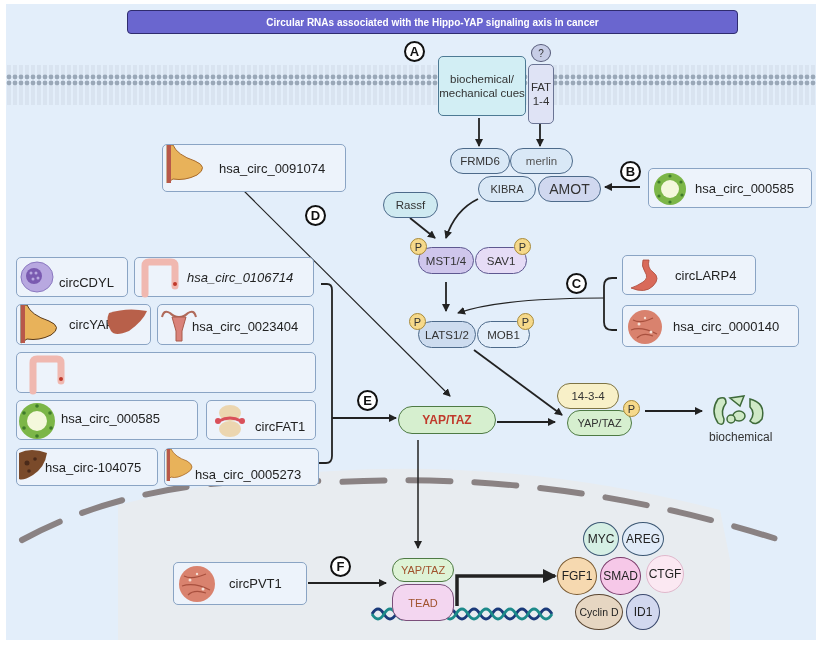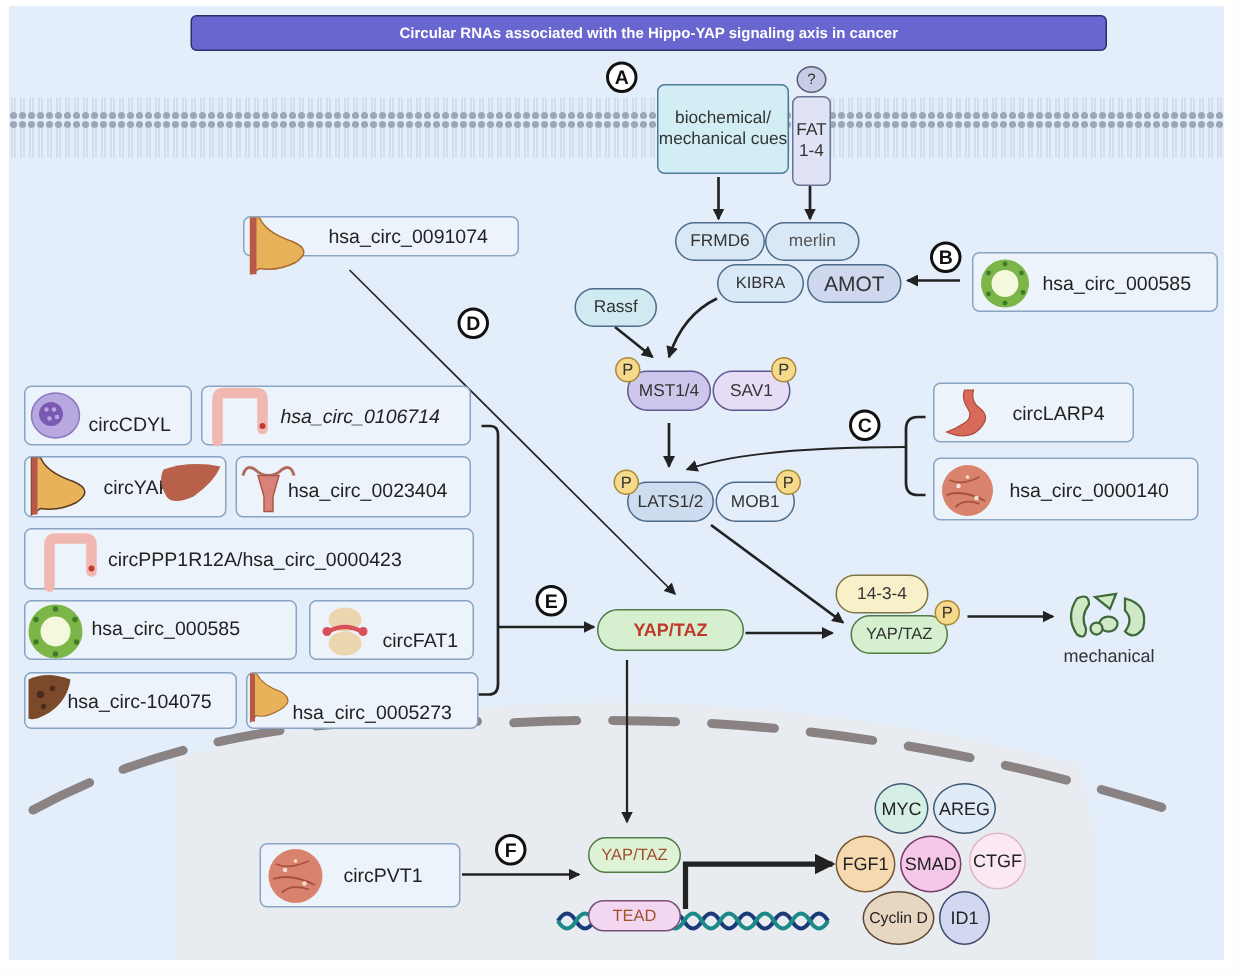--- a/index.html
+++ b/index.html
@@ -117,24 +117,24 @@
 <div class="pill" style="left:418px;top:321px;width:58px;height:27px;background:#cddcef;">LATS1/2</div>
 <div class="pill" style="left:477px;top:321px;width:53px;height:27px;background:#e3eefa;">MOB1</div>
 <div class="pbadge" style="left:409px;top:313px;">P</div>
 <div class="pbadge" style="left:517px;top:313px;">P</div>
 
 <div class="pill" style="left:398px;top:406px;width:98px;height:28px;background:#d6efcf;border-color:#4e7a44;color:#c0392b;font-weight:bold;font-size:12px;">YAP/TAZ</div>
 
 <div class="pill" style="left:557px;top:383px;width:62px;height:26px;background:#f8f0c8;border-color:#7e7444;">14-3-4</div>
 <div class="pill" style="left:567px;top:410px;width:65px;height:26px;background:#d6efcf;border-color:#4e7a44;font-size:11px;">YAP/TAZ</div>
 <div class="pbadge" style="left:623px;top:400px;">P</div>
-<div class="deg-label" style="left:709px;top:430px;">mechanical</div>
+<div class="deg-label" style="left:709px;top:430px;">biochemical</div>
 
 <div class="pill" style="left:392px;top:558px;width:62px;height:24px;background:#def3d6;border-color:#4e7a44;color:#a0522d;font-size:11px;">YAP/TAZ</div>
-<div class="pill" style="left:392px;top:584px;width:62px;height:21px;background:#f3d6f0;border-color:#7a4e7a;color:#a0522d;font-size:11px;margin-top:16px;">TEAD</div>
+<div class="pill" style="left:392px;top:584px;width:62px;height:37px;background:#f3d6f0;border-color:#7a4e7a;color:#a0522d;font-size:11px;">TEAD</div>
 
 <div class="gene" style="left:583px;top:522px;width:36px;height:34px;background:#d5efe4;">MYC</div>
 <div class="gene" style="left:622px;top:522px;width:42px;height:34px;background:#e0ebf8;">AREG</div>
 <div class="gene" style="left:557px;top:557px;width:40px;height:38px;background:#f6d9b0;border-color:#7a5a30;">FGF1</div>
 <div class="gene" style="left:600px;top:557px;width:41px;height:38px;background:#f6c8e8;border-color:#7a3a6a;">SMAD</div>
 <div class="gene" style="left:646px;top:555px;width:38px;height:38px;background:#fbe8f2;border-color:#e0b8cc;">CTGF</div>
 <div class="gene" style="left:575px;top:594px;width:48px;height:36px;background:#e6d6c2;border-color:#5a4632;font-size:10.5px;">Cyclin D</div>
 <div class="gene" style="left:626px;top:594px;width:34px;height:36px;background:#d2d8ef;border-color:#3c4a6e;">ID1</div>
 
 <div class="card" style="left:648px;top:168px;width:164px;height:40px;">
@@ -175,21 +175,21 @@
         <g fill="#f4e0d6">
           <circle cx="14" cy="16" r="1.5"></circle>
           <circle cx="26" cy="24" r="1.5"></circle>
           <circle cx="20" cy="10" r="1.2"></circle>
         </g>
       </svg>
   </span>
   <span class="lbl" style="margin-left:50px;">hsa_circ_0000140</span>
 </div>
 
-<div class="card" style="left:162px;top:144px;width:184px;height:27px;">
+<div class="card" style="left:162px;top:144px;width:184px;height:48px;">
   <span class="icon" style="left:0px;top:0px;">
     <svg width="48" height="38">
         <path d="M4,0 L10,0 Q14,10 32,16 Q46,22 34,30 Q22,36 10,34 L4,38 Z" fill="#e8b25a" stroke="#a86a2a" stroke-width="1"></path>
         <path d="M4,0 L8,0 L8,38 L4,38 Z" fill="#b8584a"></path>
       </svg>
   </span>
   <span class="lbl" style="margin-left:56px;">hsa_circ_0091074</span>
 </div>
 
 <div class="card" style="left:16px;top:257px;width:112px;height:40px;">
@@ -235,21 +235,20 @@
   </span>
   <span class="lbl" style="margin-left:34px;margin-top:4px;">hsa_circ_0023404</span>
 </div>
 <div class="card" style="left:16px;top:352px;width:300px;height:41px;">
   <span class="icon" style="left:10px;top:2px;">
     <svg width="40" height="40">
         <path d="M6,36 L6,8 Q6,4 10,4 L30,4 Q34,4 34,8 L34,26" fill="none" stroke="#f0b8b0" stroke-width="7" stroke-linecap="round"></path>
         <circle cx="34" cy="24" r="2" fill="#c0392b"></circle>
       </svg>
   </span>
-  <span class="lbl" style="margin-left:55px;">circPPP1R12A/hsa_circ_0000423</span>
 </div>
 <div class="card" style="left:16px;top:400px;width:182px;height:40px;">
   <span class="icon" style="left:0px;top:0px;">
     <svg width="42" height="40">
         <circle cx="20" cy="20" r="18" fill="#7cb648"></circle>
         <circle cx="20" cy="20" r="10" fill="#f4f8dc"></circle>
         <g fill="#3e7a2a">
           <circle cx="20" cy="5" r="1.8"></circle>
           <circle cx="33" cy="12" r="1.8"></circle>
           <circle cx="34" cy="27" r="1.8"></circle>

